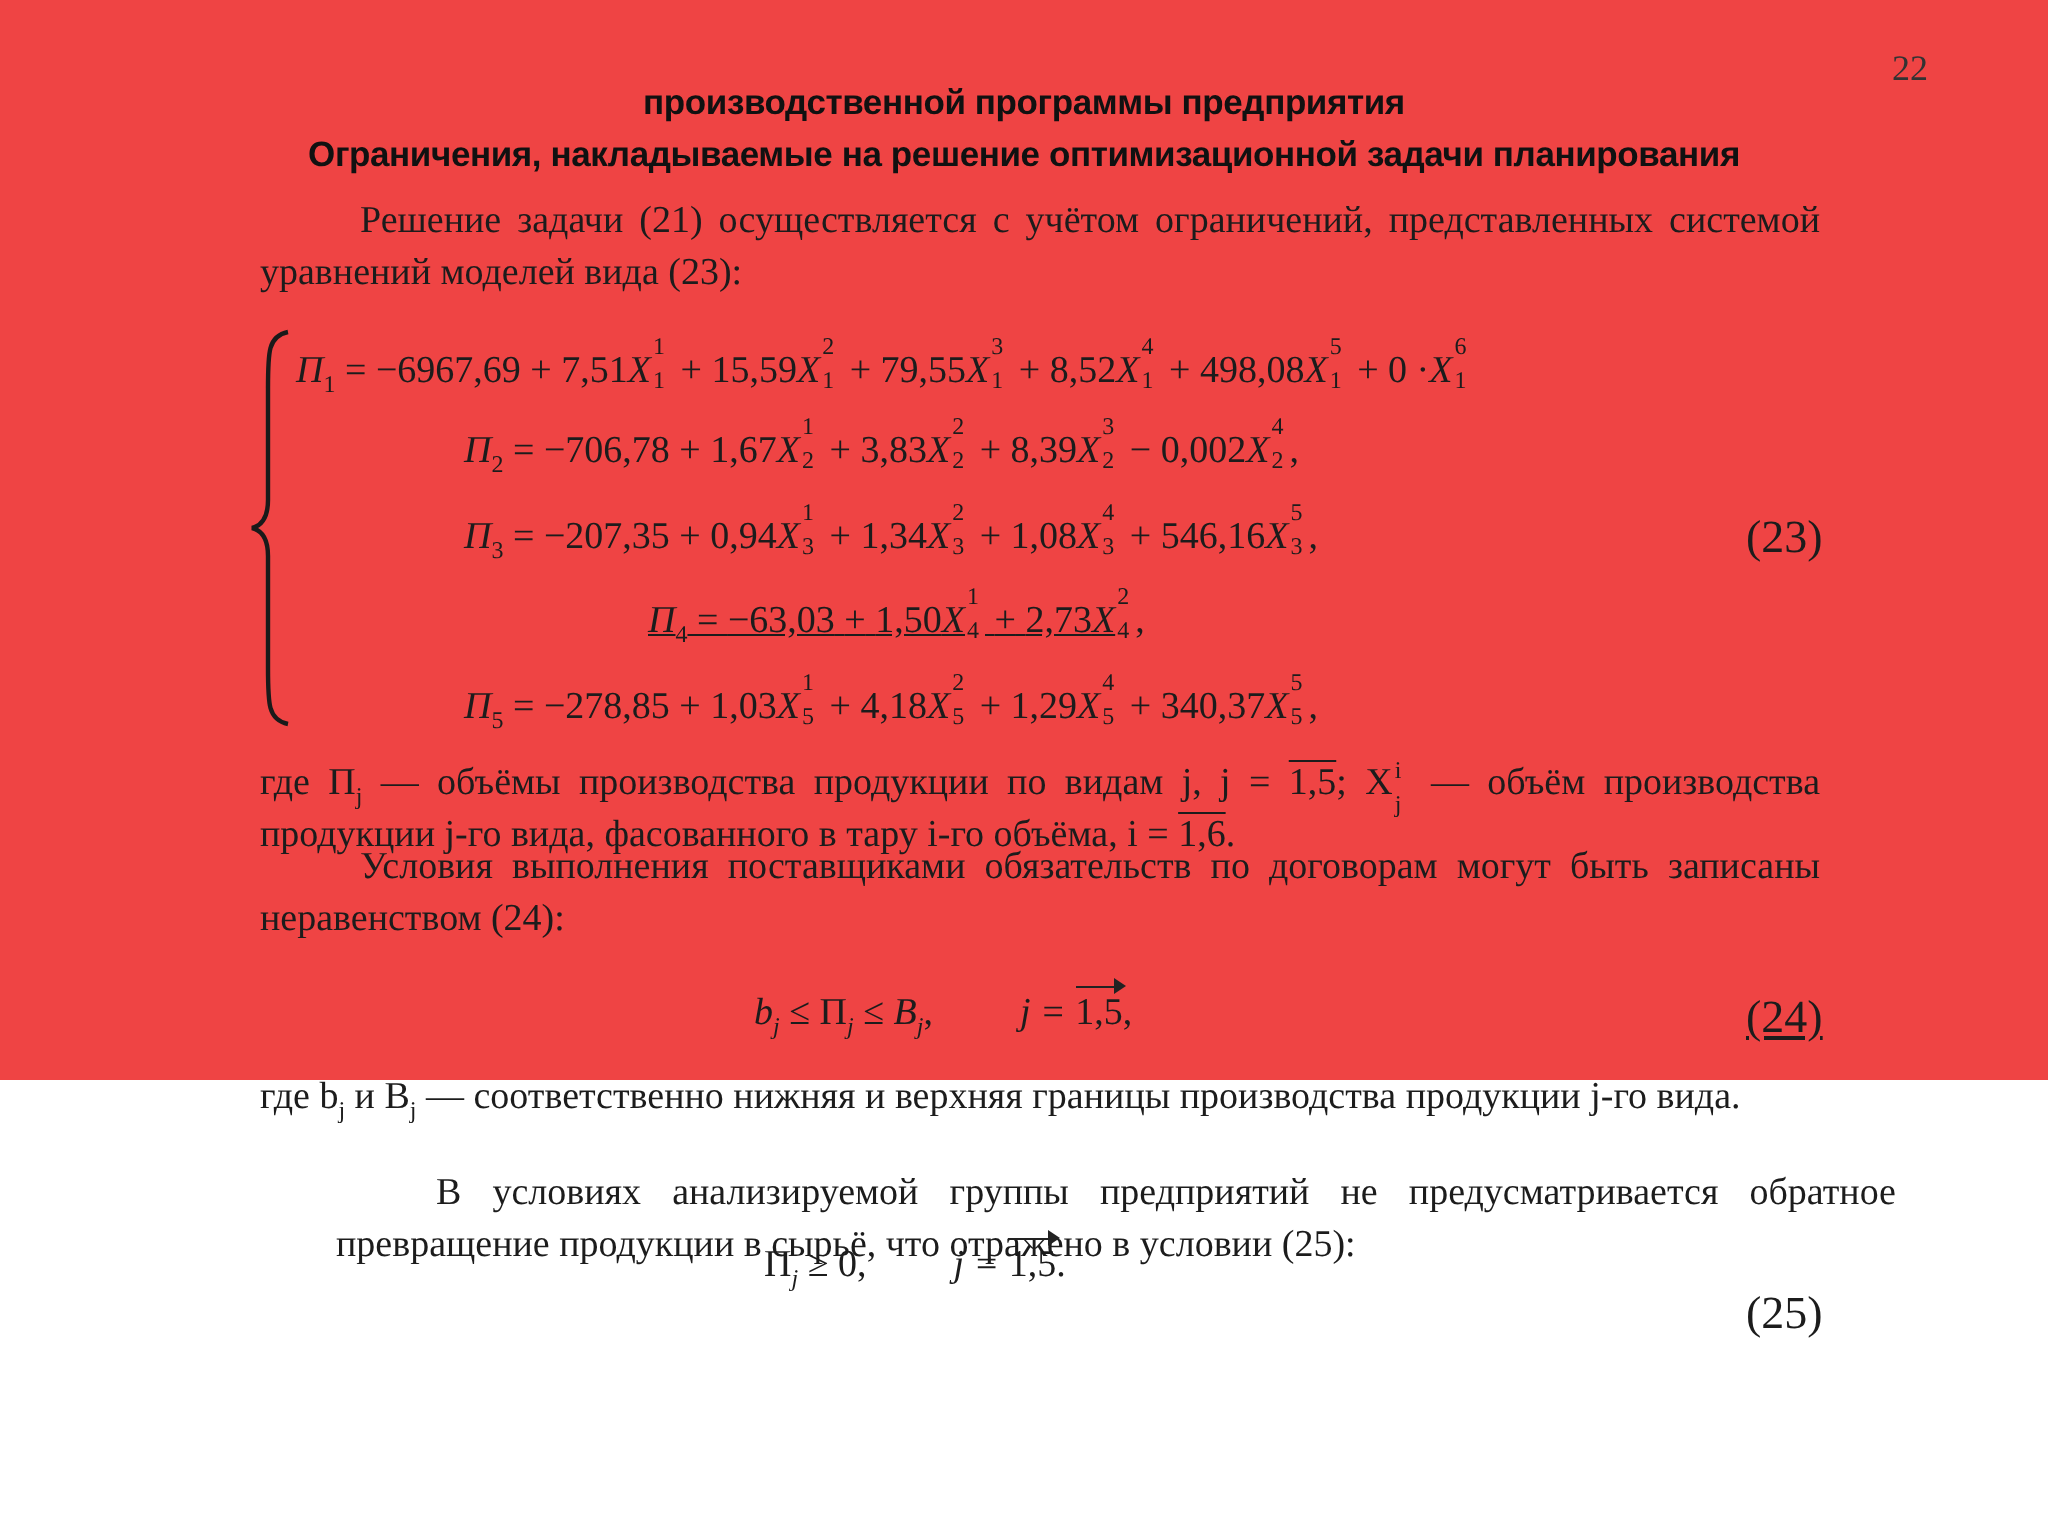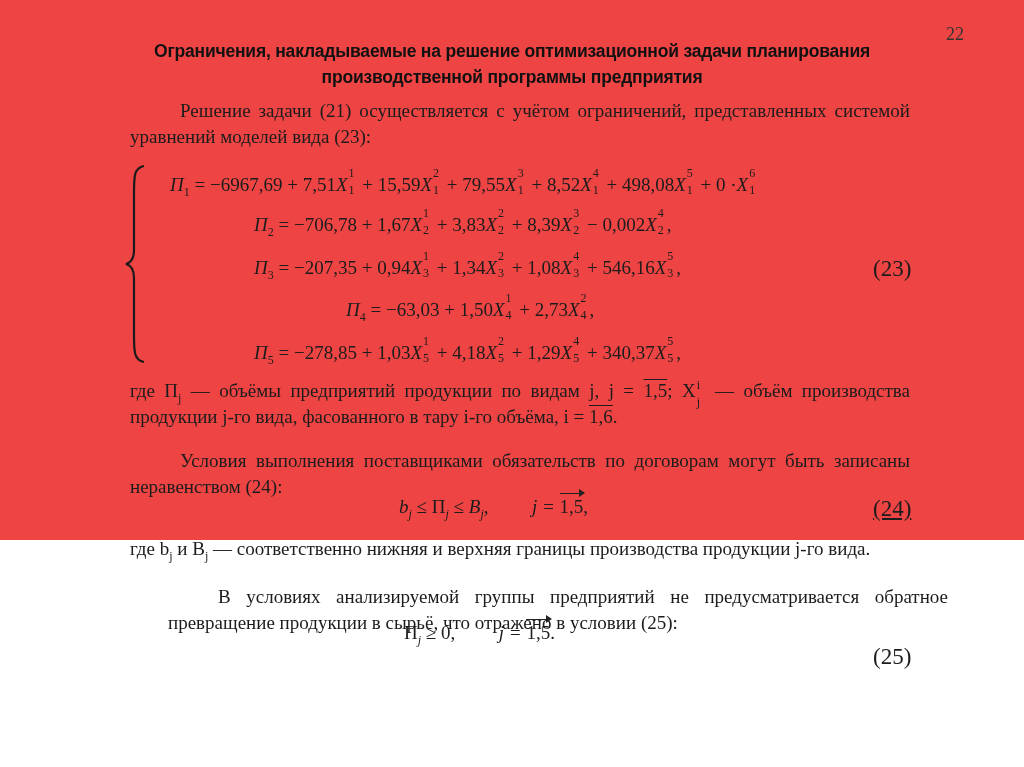--- a/index.html
+++ b/index.html
@@ -3,64 +3,64 @@
 <meta charset="utf-8">
 <style>
   html, body { margin: 0; padding: 0; background: #ffffff; }
   body { width: 1024px; height: 767px; position: relative; overflow: hidden; color: #1a1a1a; }
   .slide { position: absolute; left: 0; top: 0; width: 1024px; height: 540px; background: #ef4444; }
   .page-num { position: absolute; left: 946px; top: 24px; font-family: "Liberation Serif", serif; font-size: 18px; color: #333; }
   .title { position: absolute; left: 40px; top: 38px; width: 944px; text-align: center; font-family: "Liberation Sans", sans-serif; font-weight: bold; font-size: 17.5px; line-height: 26px; color: #111; letter-spacing: -0.2px; }
   .doc { position: absolute; left: 130px; top: 98px; width: 780px; font-family: "Liberation Serif", serif; font-size: 19px; color: #1c1c1c; }
   .para { position: absolute; left: 0; width: 780px; line-height: 26px; text-align: justify; text-align-last: left; }
   .para.indent { text-indent: 50px; }
-  .eq-row { position: absolute; white-space: nowrap; font-size: 19px; margin-left: 22px; }
+  .eq-row { position: absolute; white-space: nowrap; font-size: 19px; }
   .eq-row i, .m { font-style: italic; }
   sub, sup { font-size: 12px; line-height: 0; }
   .xs { display: inline-block; position: relative; width: 10px; height: 1em; vertical-align: baseline; }
   .xs .sp { position: absolute; left: 1px; top: -6px; font-size: 12px; font-style: normal; }
   .xs .sb { position: absolute; left: 1px; top: 11px; font-size: 12px; font-style: normal; }
   .brace { position: absolute; left: -6px; top: 66px; width: 24px; height: 200px; }
   .eqnum { position: absolute; left: 743px; font-size: 23px; }
   .overline { text-decoration: overline; }
   .vec { position: relative; display: inline-block; }
   .vec::before { content: ""; position: absolute; left: 0; right: 0; top: -3px; border-top: 1.5px solid #222; }
   .vec::after { content: ""; position: absolute; right: -2px; top: -7px; width: 0; height: 0; border-left: 6px solid #222; border-top: 4px solid transparent; border-bottom: 4px solid transparent; }
 </style>
 </head>
 <body>
 
 <div class="slide">
   <div class="page-num">22</div>
 
   <div class="title">
+    <div>производственной программы предприятия</div>
     <div>Ограничения, накладываемые на решение оптимизационной задачи планирования</div>
-    <div>производственной программы предприятия</div>
   </div>
 
   <div class="doc">
 
     <div class="para indent" style="top:0px;font-family:Liberation Serif, serif;">Решение задачи (21) осуществляется с учётом ограничений, представленных системой уравнений моделей вида (23):</div>
 
     <svg class="brace" viewBox="0 0 24 200" preserveAspectRatio="none">
       <path d="M20 2 C10 4, 10 12, 10 30 L10 86 C10 96, 6 99, 2 100 C6 101, 10 104, 10 114 L10 170 C10 188, 10 196, 20 198" fill="none" stroke="#1a1a1a" stroke-width="2.2"></path>
     </svg>
 
     <div class="eq-row" id="eq0" style="left:18px; top:74px;"><i>П</i><sub>1</sub> = <span>−6967,69</span> <span>+</span> <span>7,51</span><i>X</i><span class="xs"><span class="sp">1</span><span class="sb">1</span></span> <span>+</span> <span>15,59</span><i>X</i><span class="xs"><span class="sp">2</span><span class="sb">1</span></span> <span>+</span> <span>79,55</span><i>X</i><span class="xs"><span class="sp">3</span><span class="sb">1</span></span> <span>+</span> <span>8,52</span><i>X</i><span class="xs"><span class="sp">4</span><span class="sb">1</span></span> <span>+</span> <span>498,08</span><i>X</i><span class="xs"><span class="sp">5</span><span class="sb">1</span></span> <span>+</span> <span>0 ·</span><i>X</i><span class="xs"><span class="sp">6</span><span class="sb">1</span></span><span></span></div>
     <div class="eq-row" id="eq1" style="left:102px; top:114px;"><i>П</i><sub>2</sub> = <span>−706,78</span> <span>+</span> <span>1,67</span><i>X</i><span class="xs"><span class="sp">1</span><span class="sb">2</span></span> <span>+</span> <span>3,83</span><i>X</i><span class="xs"><span class="sp">2</span><span class="sb">2</span></span> <span>+</span> <span>8,39</span><i>X</i><span class="xs"><span class="sp">3</span><span class="sb">2</span></span> <span>−</span> <span>0,002</span><i>X</i><span class="xs"><span class="sp">4</span><span class="sb">2</span></span><span>,</span></div>
     <div class="eq-row" id="eq2" style="left:102px; top:157px;"><i>П</i><sub>3</sub> = <span>−207,35</span> <span>+</span> <span>0,94</span><i>X</i><span class="xs"><span class="sp">1</span><span class="sb">3</span></span> <span>+</span> <span>1,34</span><i>X</i><span class="xs"><span class="sp">2</span><span class="sb">3</span></span> <span>+</span> <span>1,08</span><i>X</i><span class="xs"><span class="sp">4</span><span class="sb">3</span></span> <span>+</span> <span>546,16</span><i>X</i><span class="xs"><span class="sp">5</span><span class="sb">3</span></span><span>,</span></div>
-    <div class="eq-row" id="eq3" style="left:194px; top:199px;"><i>П</i><sub>4</sub> = <span>−63,03</span> <span>+</span> <span>1,50</span><i>X</i><span class="xs"><span class="sp">1</span><span class="sb">4</span></span> <span>+</span> <span>2,73</span><i>X</i><span class="xs"><span class="sp">2</span><span class="sb">4</span></span><span>,</span></div>
+    <div class="eq-row" id="eq3" style="left:194px; top:199px;text-decoration:underline;"><i>П</i><sub>4</sub> = <span>−63,03</span> <span>+</span> <span>1,50</span><i>X</i><span class="xs"><span class="sp">1</span><span class="sb">4</span></span> <span>+</span> <span>2,73</span><i>X</i><span class="xs"><span class="sp">2</span><span class="sb">4</span></span><span>,</span></div>
     <div class="eq-row" id="eq4" style="left:102px; top:242px;"><i>П</i><sub>5</sub> = <span>−278,85</span> <span>+</span> <span>1,03</span><i>X</i><span class="xs"><span class="sp">1</span><span class="sb">5</span></span> <span>+</span> <span>4,18</span><i>X</i><span class="xs"><span class="sp">2</span><span class="sb">5</span></span> <span>+</span> <span>1,29</span><i>X</i><span class="xs"><span class="sp">4</span><span class="sb">5</span></span> <span>+</span> <span>340,37</span><i>X</i><span class="xs"><span class="sp">5</span><span class="sb">5</span></span><span>,</span></div>
     <div class="eqnum" style="top:158px;">(23)</div>
 
     <div class="para" style="top:280px;">
-      <span>где П</span><sub>j</sub><span> — объёмы предприятий продукции по видам j, j = </span><span class="overline">1,5</span><span>; X</span><span class="xs"><span class="sp">i</span><span class="sb">j</span></span><span> — объём производства продукции j-го вида, фасованного в тару i-го объёма, i = </span><span class="overline">1,6</span><span>.</span>
+      <span>где П</span><sub>j</sub><span> — объёмы производства продукции по видам j, j = </span><span class="overline">1,5</span><span>; X</span><span class="xs"><span class="sp">i</span><span class="sb">j</span></span><span> — объём производства продукции j-го вида, фасованного в тару i-го объёма, i = </span><span class="overline">1,6</span><span>.</span>
     </div>
 
-    <div class="para indent" style="top:350px;">Условия выполнения поставщиками обязательств по договорам могут быть записаны неравенством (24):</div>
+    <div class="para indent" style="top:323px;">Условия выполнения поставщиками обязательств по договорам могут быть записаны неравенством (24):</div>
 
     <div class="eq-row" style="left:247px; top:398px;">
       <i>b</i><sub class="m">j</sub>
       <span>≤</span>
       <span>П</span><sub class="m">j</sub>
       <span>≤</span>
       <i>B</i><sub class="m">j</sub><span>,</span>
       <span style="display:inline-block;width:34px;"></span>
       <i>j =</i>
       <span class="vec">1,5</span><span>,</span>

